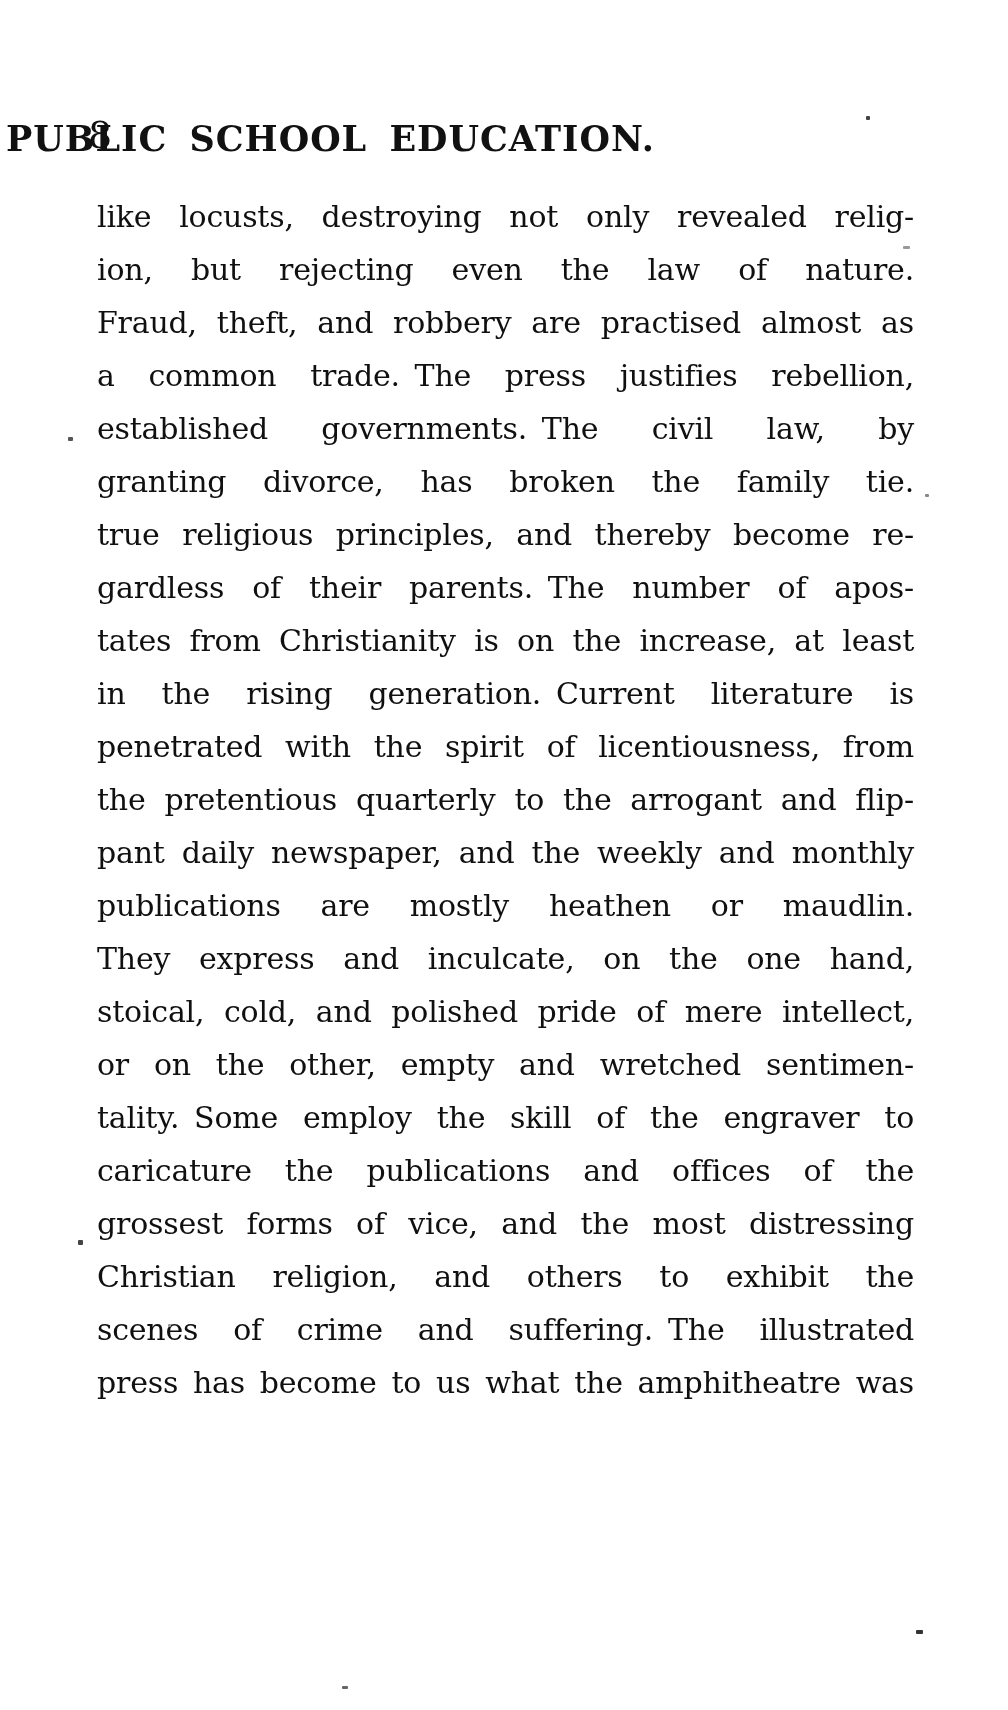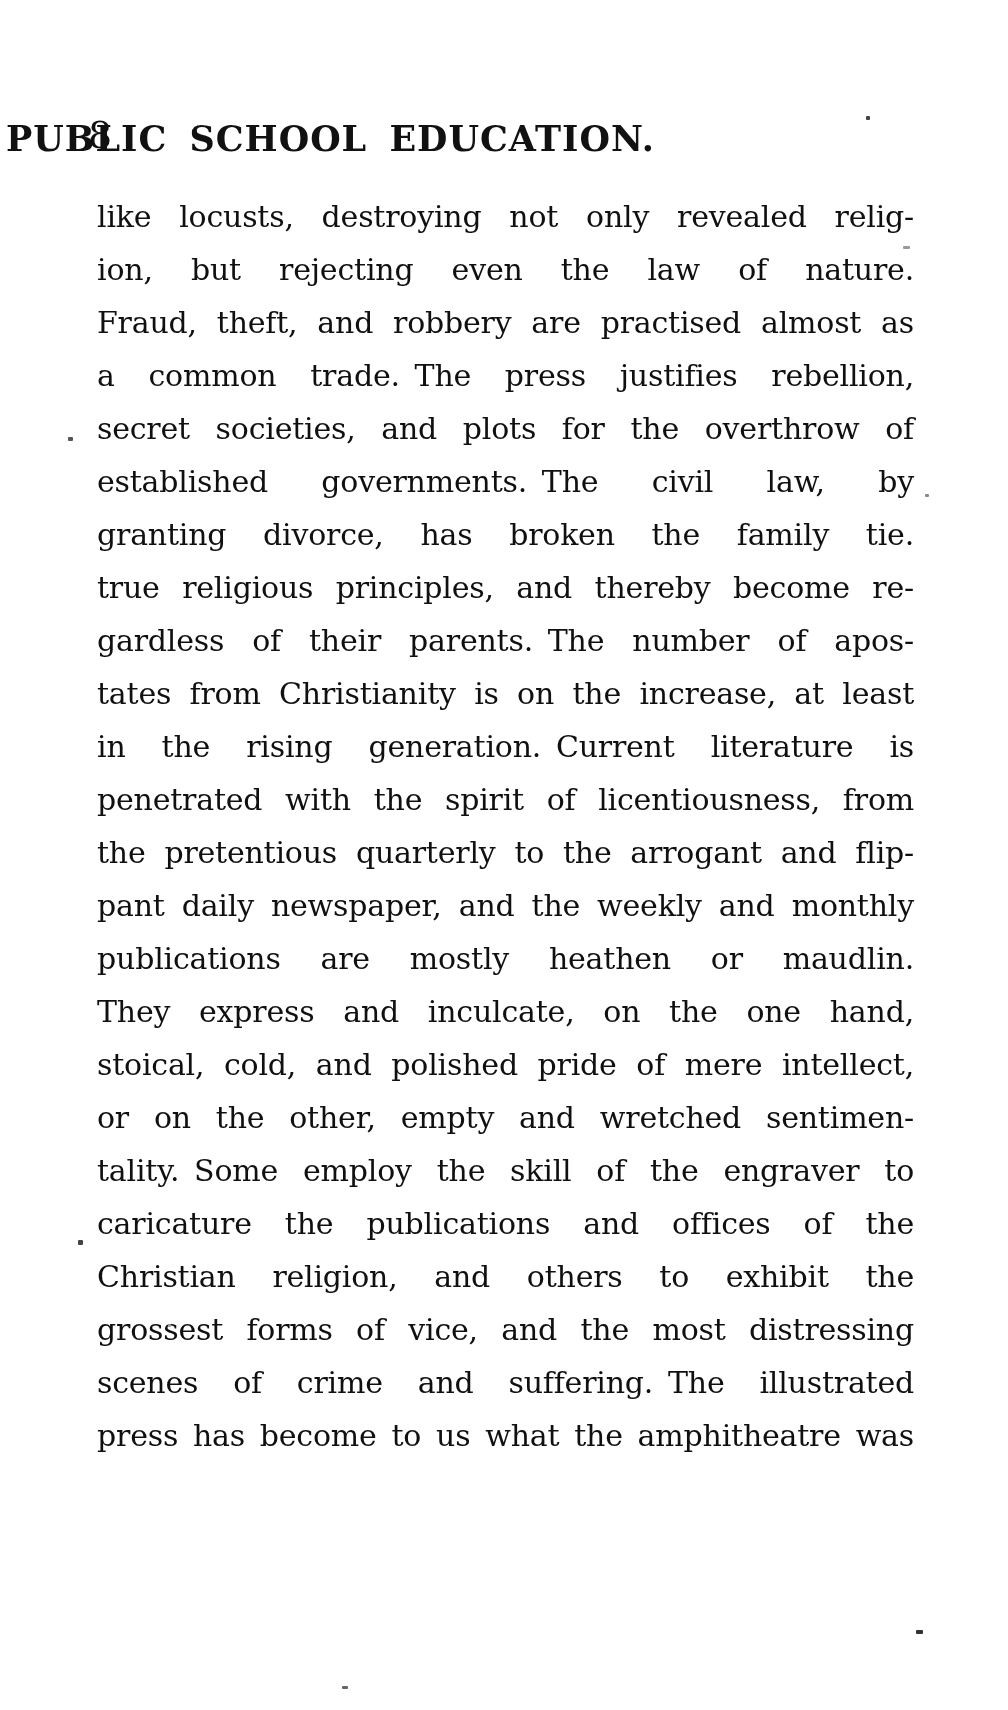--- a/index.html
+++ b/index.html
@@ -73,38 +73,37 @@
   <header>
     <span class="page-number">8</span>
     <h1 class="running-title">PUBLIC SCHOOL EDUCATION.</h1>
   </header>
 
   <main class="body-text">
       <div class="text-line">like locusts, destroying not only revealed relig-</div>
       <div class="text-line">ion, but rejecting even the law of nature.</div>
       <div class="text-line">Fraud, theft, and robbery are practised almost as</div>
       <div class="text-line">a common trade. The press justifies rebellion,</div>
-      <div class="text-line">secret societies, and plots for the overthrow of</div>
       <div class="text-line">established governments. The civil law, by</div>
       <div class="text-line">granting divorce, has broken the family tie.</div>
       <div class="text-line">true religious principles, and thereby become re-</div>
       <div class="text-line">gardless of their parents. The number of apos-</div>
       <div class="text-line">tates from Christianity is on the increase, at least</div>
       <div class="text-line">in the rising generation. Current literature is</div>
       <div class="text-line">penetrated with the spirit of licentiousness, from</div>
       <div class="text-line">the pretentious quarterly to the arrogant and flip-</div>
       <div class="text-line">pant daily newspaper, and the weekly and monthly</div>
       <div class="text-line">publications are mostly heathen or maudlin.</div>
       <div class="text-line">They express and inculcate, on the one hand,</div>
       <div class="text-line">stoical, cold, and polished pride of mere intellect,</div>
       <div class="text-line">or on the other, empty and wretched sentimen-</div>
       <div class="text-line">tality. Some employ the skill of the engraver to</div>
       <div class="text-line">caricature the publications and offices of the</div>
+      <div class="text-line">grossest forms of vice, and the most distressing</div>
       <div class="text-line">Christian religion, and others to exhibit the</div>
-      <div class="text-line">grossest forms of vice, and the most distressing</div>
       <div class="text-line">scenes of crime and suffering. The illustrated</div>
       <div class="text-line">press has become to us what the amphitheatre was</div>
     </main>
 
   <div class="speck" style="left:866px; top:116px; width:4px; height:4px; background:#444;"></div>
   <div class="speck" style="left:903px; top:246px; width:7px; height:3px; background:#999;"></div>
   <div class="speck" style="left:68px;  top:437px; width:5px; height:4px; background:#555;"></div>
   <div class="speck" style="left:925px; top:494px; width:4px; height:3px; background:#888;"></div>
   <div class="speck" style="left:78px;  top:1240px; width:5px; height:5px; background:#444;"></div>
   <div class="speck" style="left:168px; top:1324px; width:3px; height:3px; background:#999;"></div>

